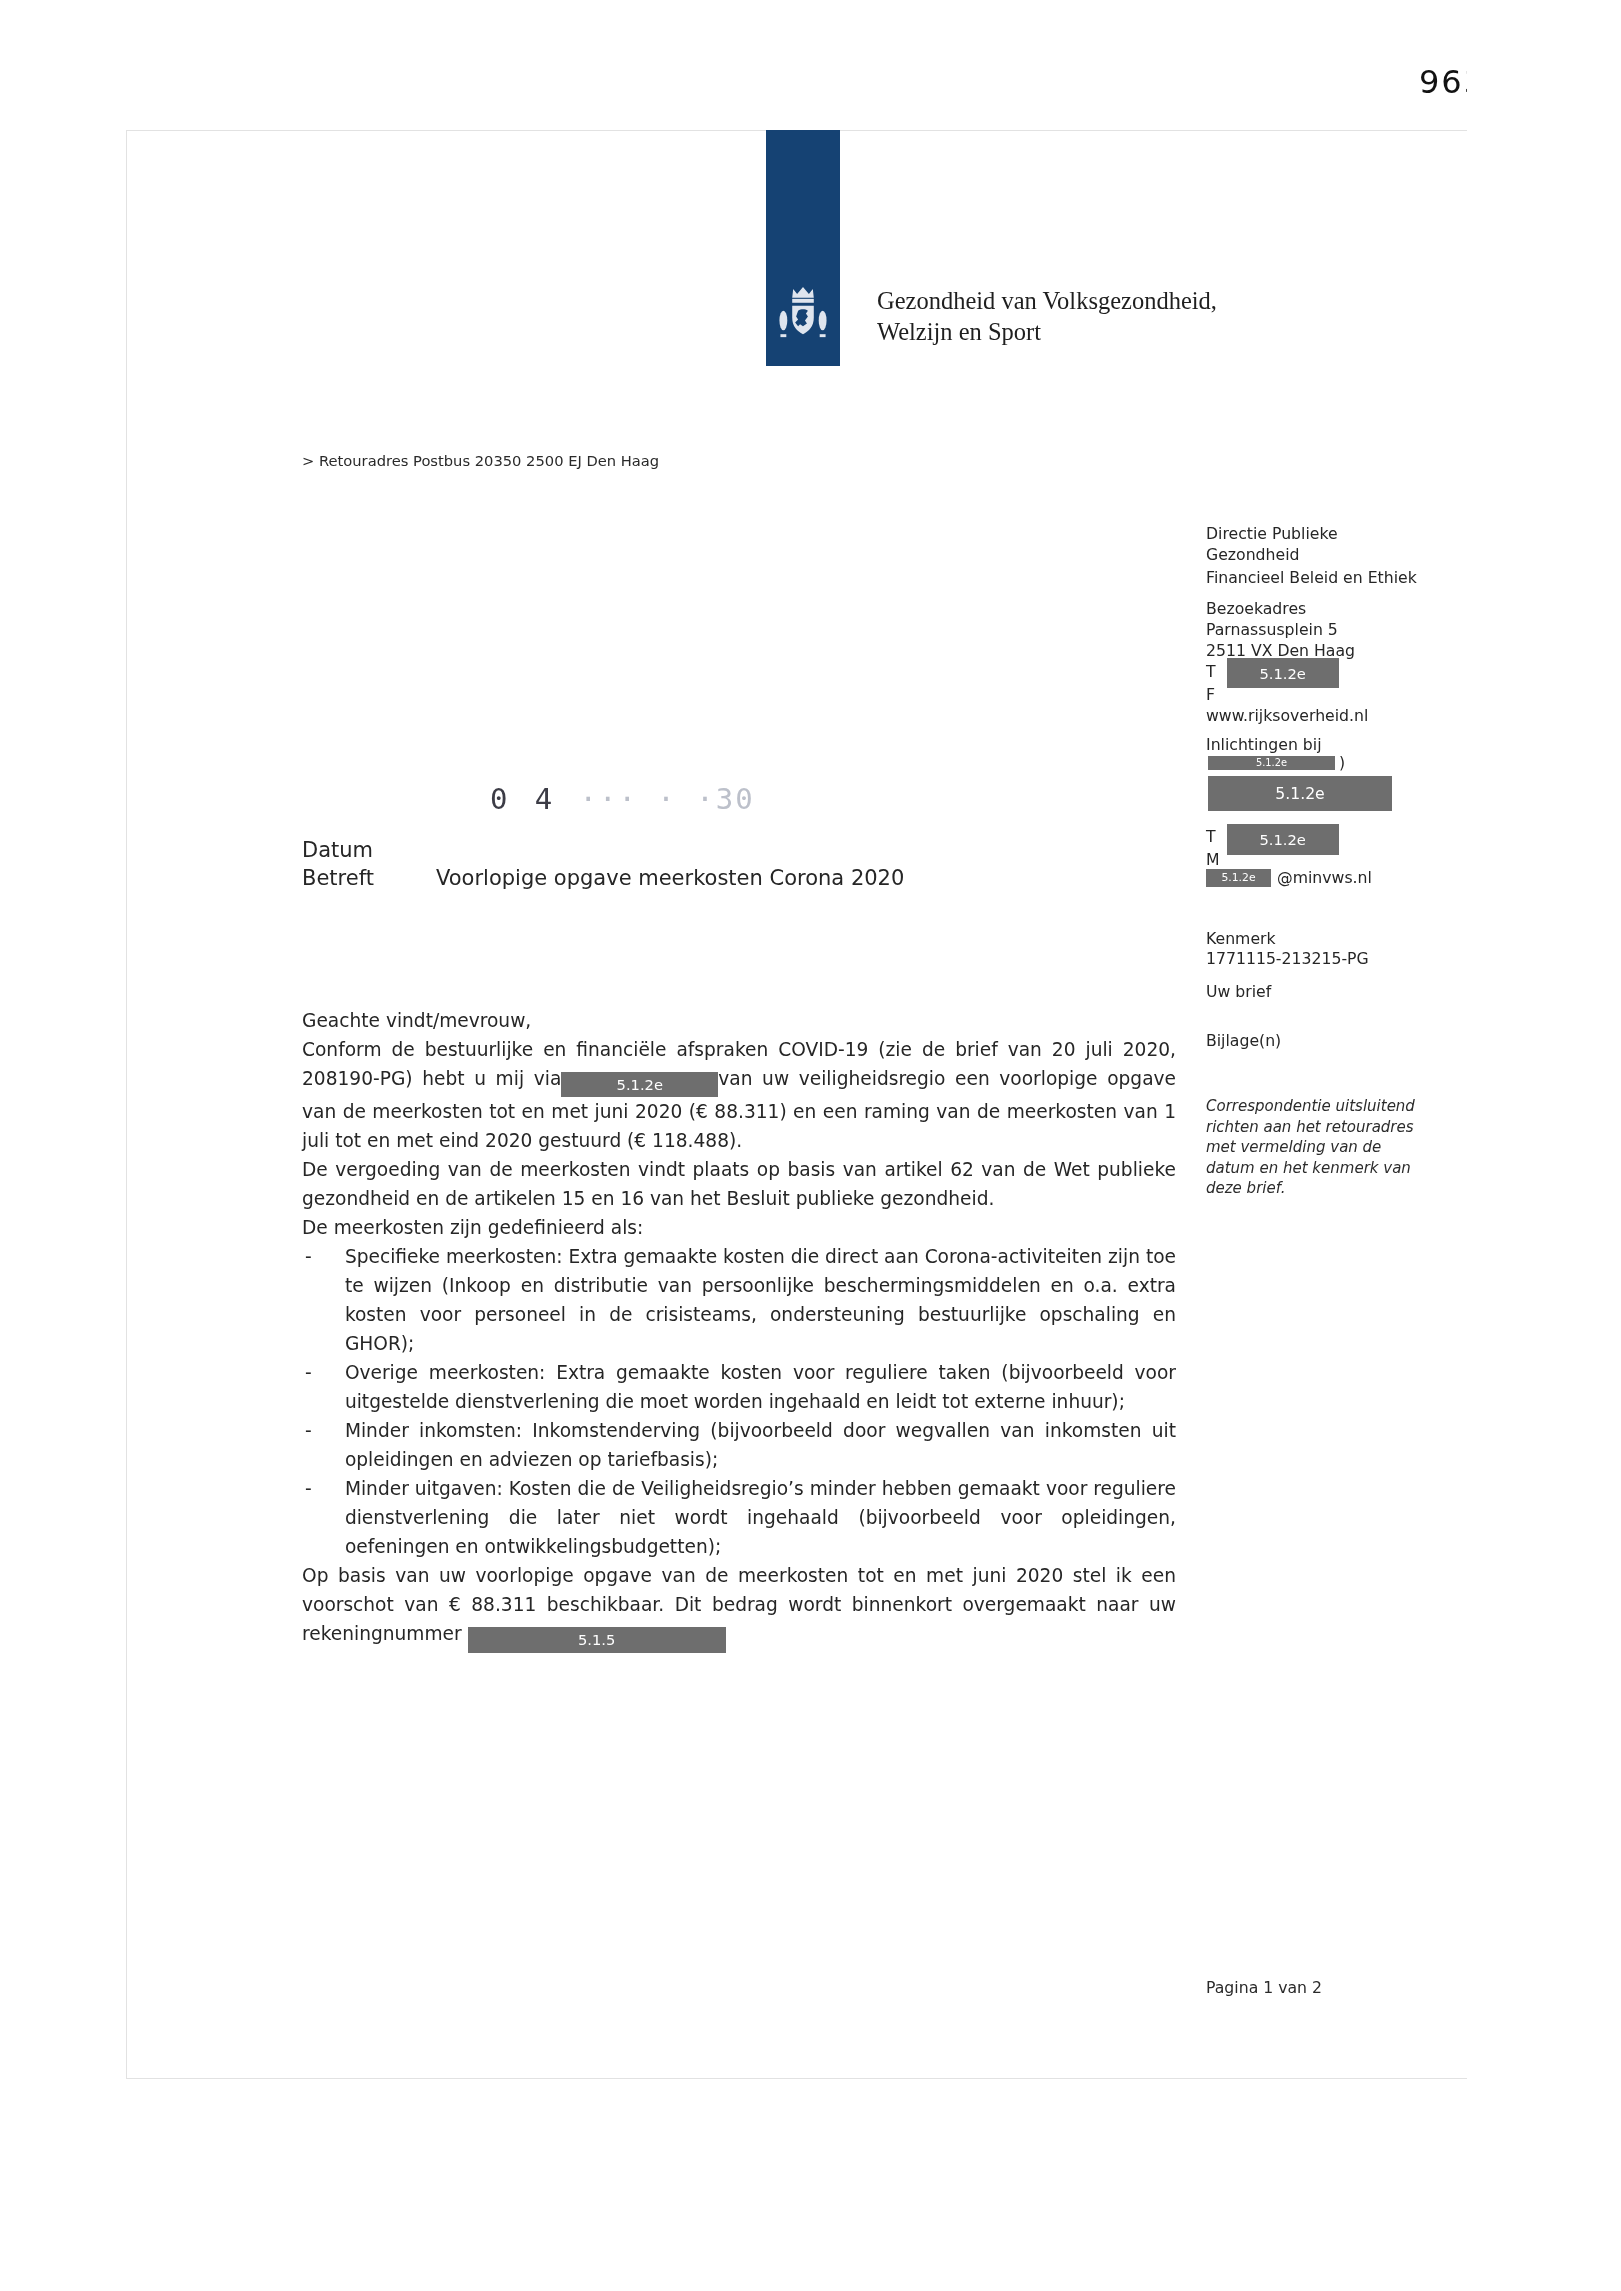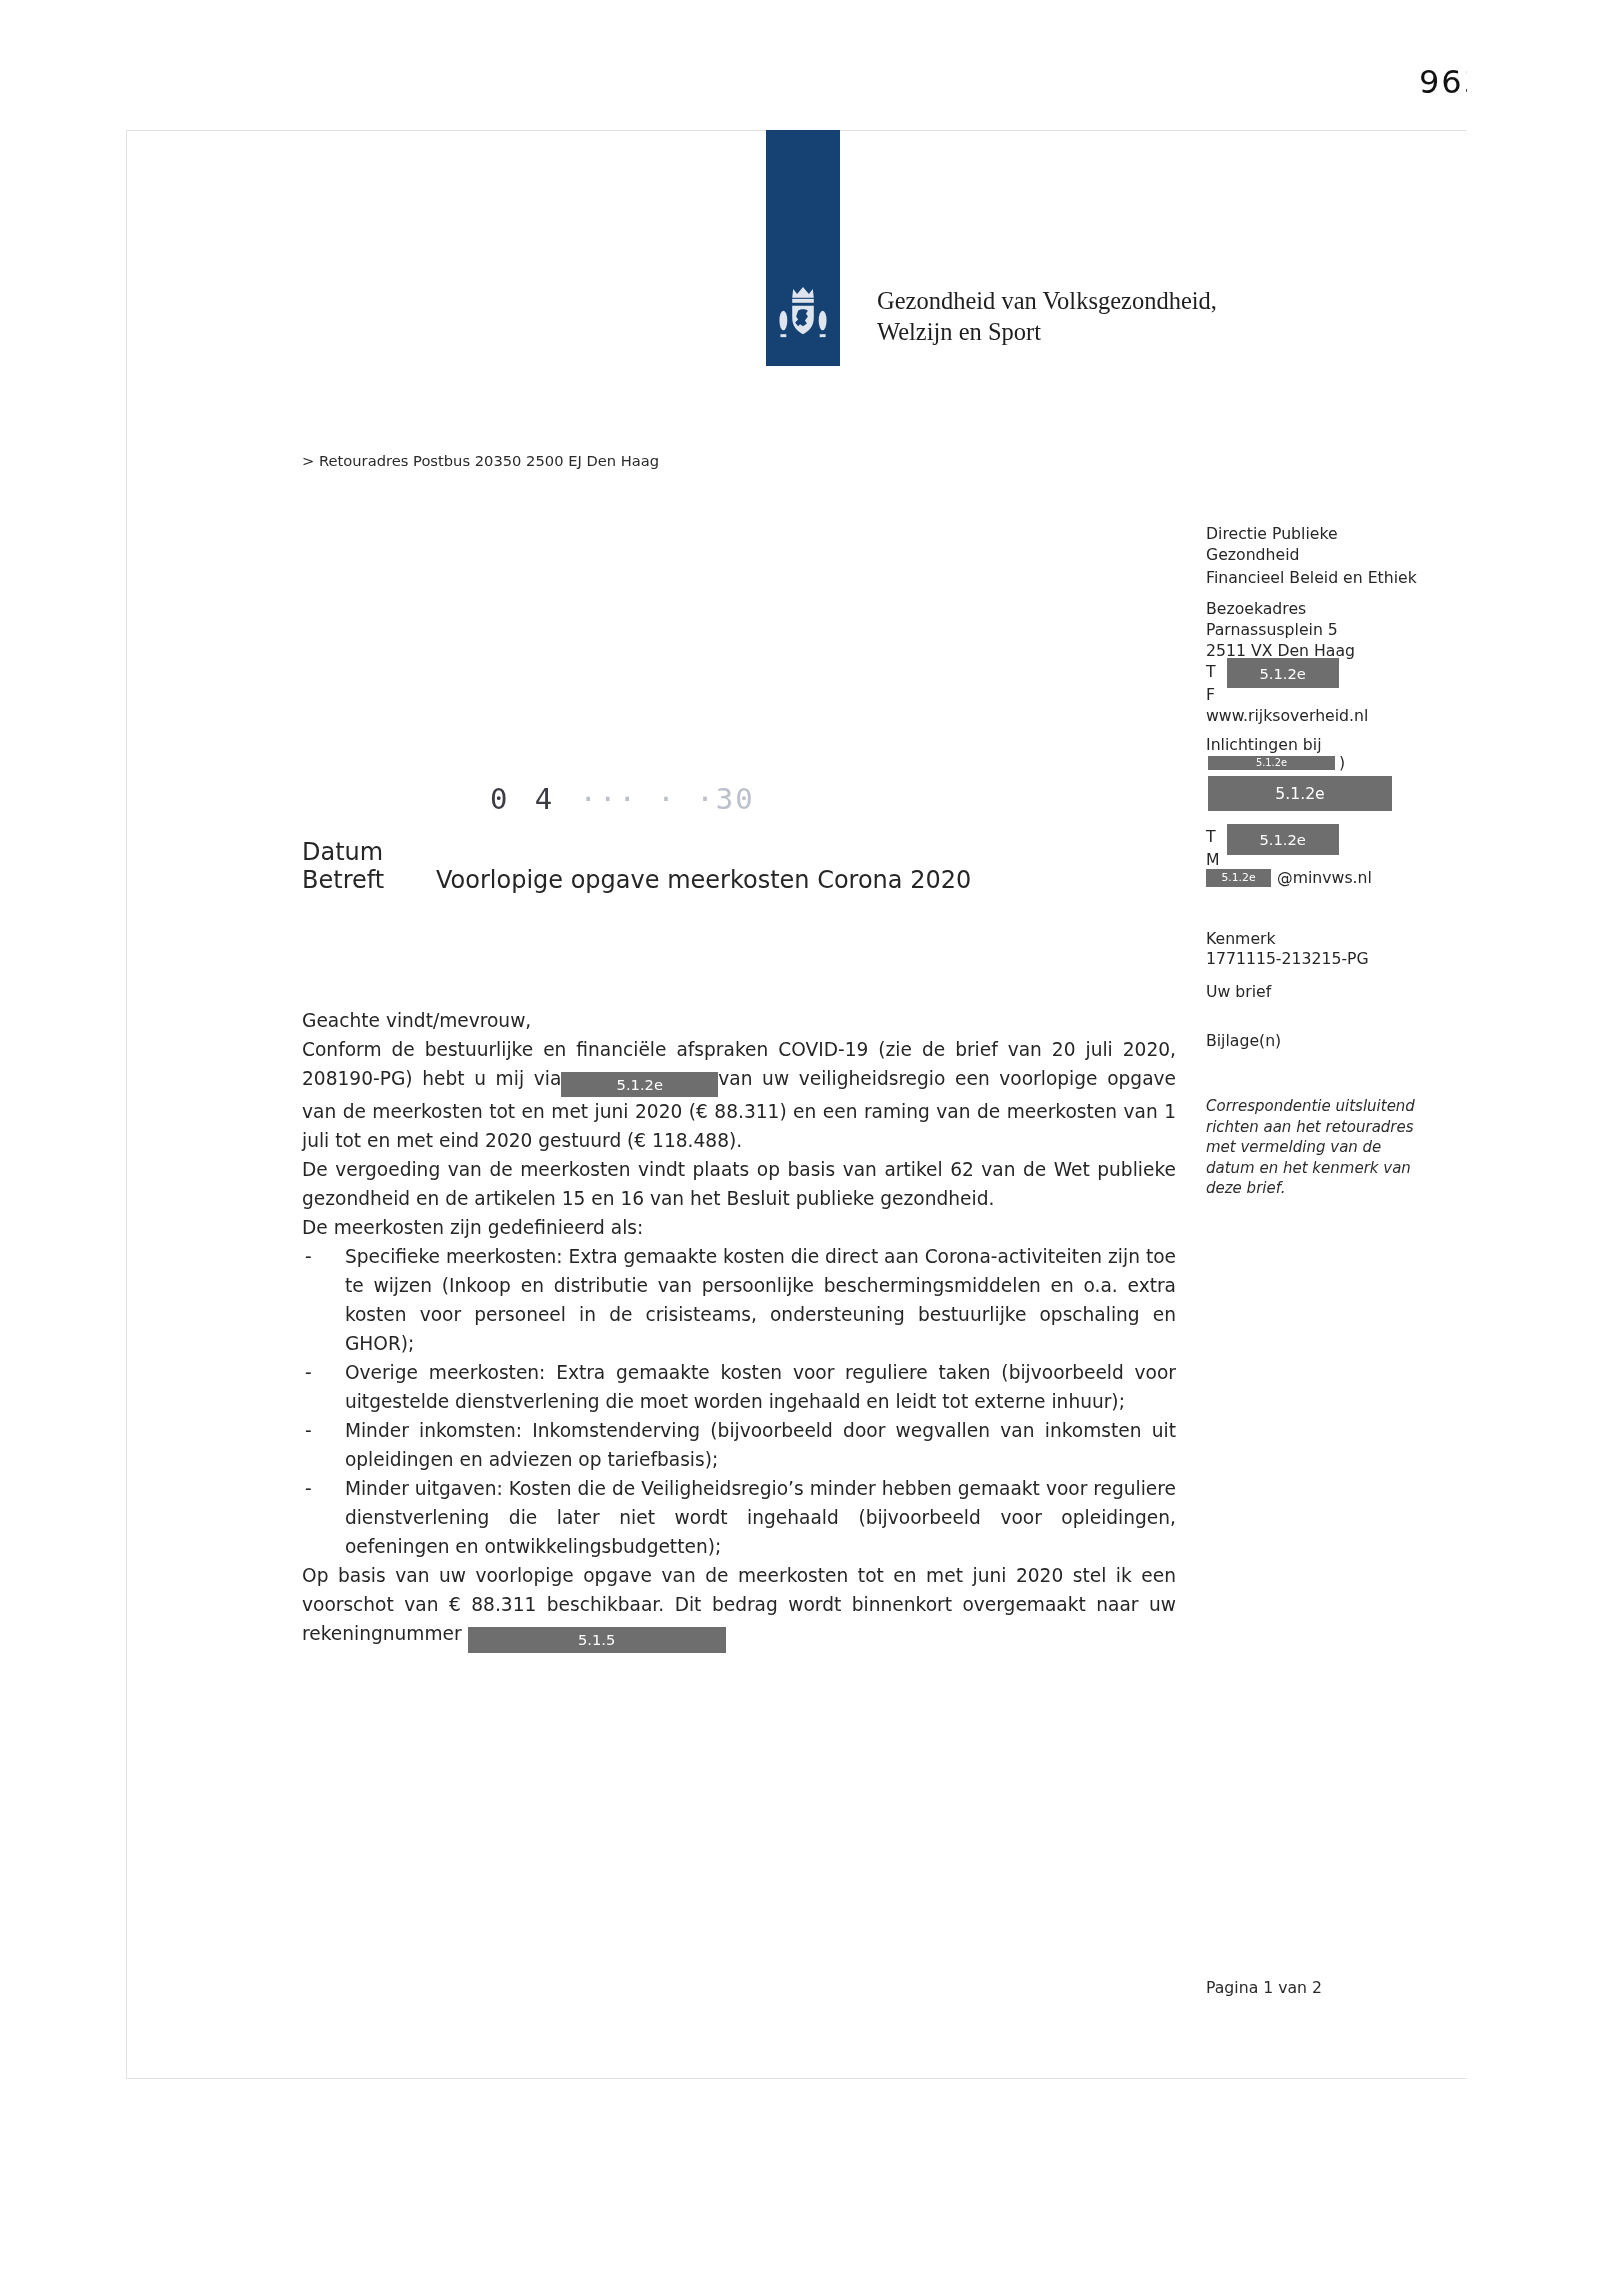--- a/index.html
+++ b/index.html
@@ -27,21 +27,21 @@
   .sb { position:absolute; left:0; white-space:nowrap; line-height:19.6px; }
   .sb-bold { font-weight:normal; }
   .redact { position:absolute; background:#6e6e6e; color:#ffffff;
     display:flex; align-items:center; justify-content:center; font-size:14.7px; }
   .note { font-style:italic; font-size:15px; line-height:20.6px; color:#2c2c2c; }
 
   .stamp { left:490px; top:782px; font-family:"DejaVu Sans Mono","Liberation Mono",monospace;
     font-size:29px; color:#3c3c46; letter-spacing:4.9px; white-space:nowrap; }
   .stamp .faint { color:#bcc0ca; letter-spacing:2px; }
 
-  .meta { left:302px; font-size:24px; color:#262626; }
+  .meta { left:302px; font-size:21px; color:#262626; }
 
   .body { left:302px; top:1006px; width:874px; font-size:18.6px; line-height:29px;
     text-align:justify; color:#262626; }
   .body p { margin:0; }
   .left { text-align:left; }
   .mt17 { margin-top:16.7px; }
   .mt24 { margin-top:23.5px; }
   .mt26 { margin-top:25.5px; }
 
   .redact-inline { display:inline-block; background:#6e6e6e; color:#ffffff; text-align:center;

